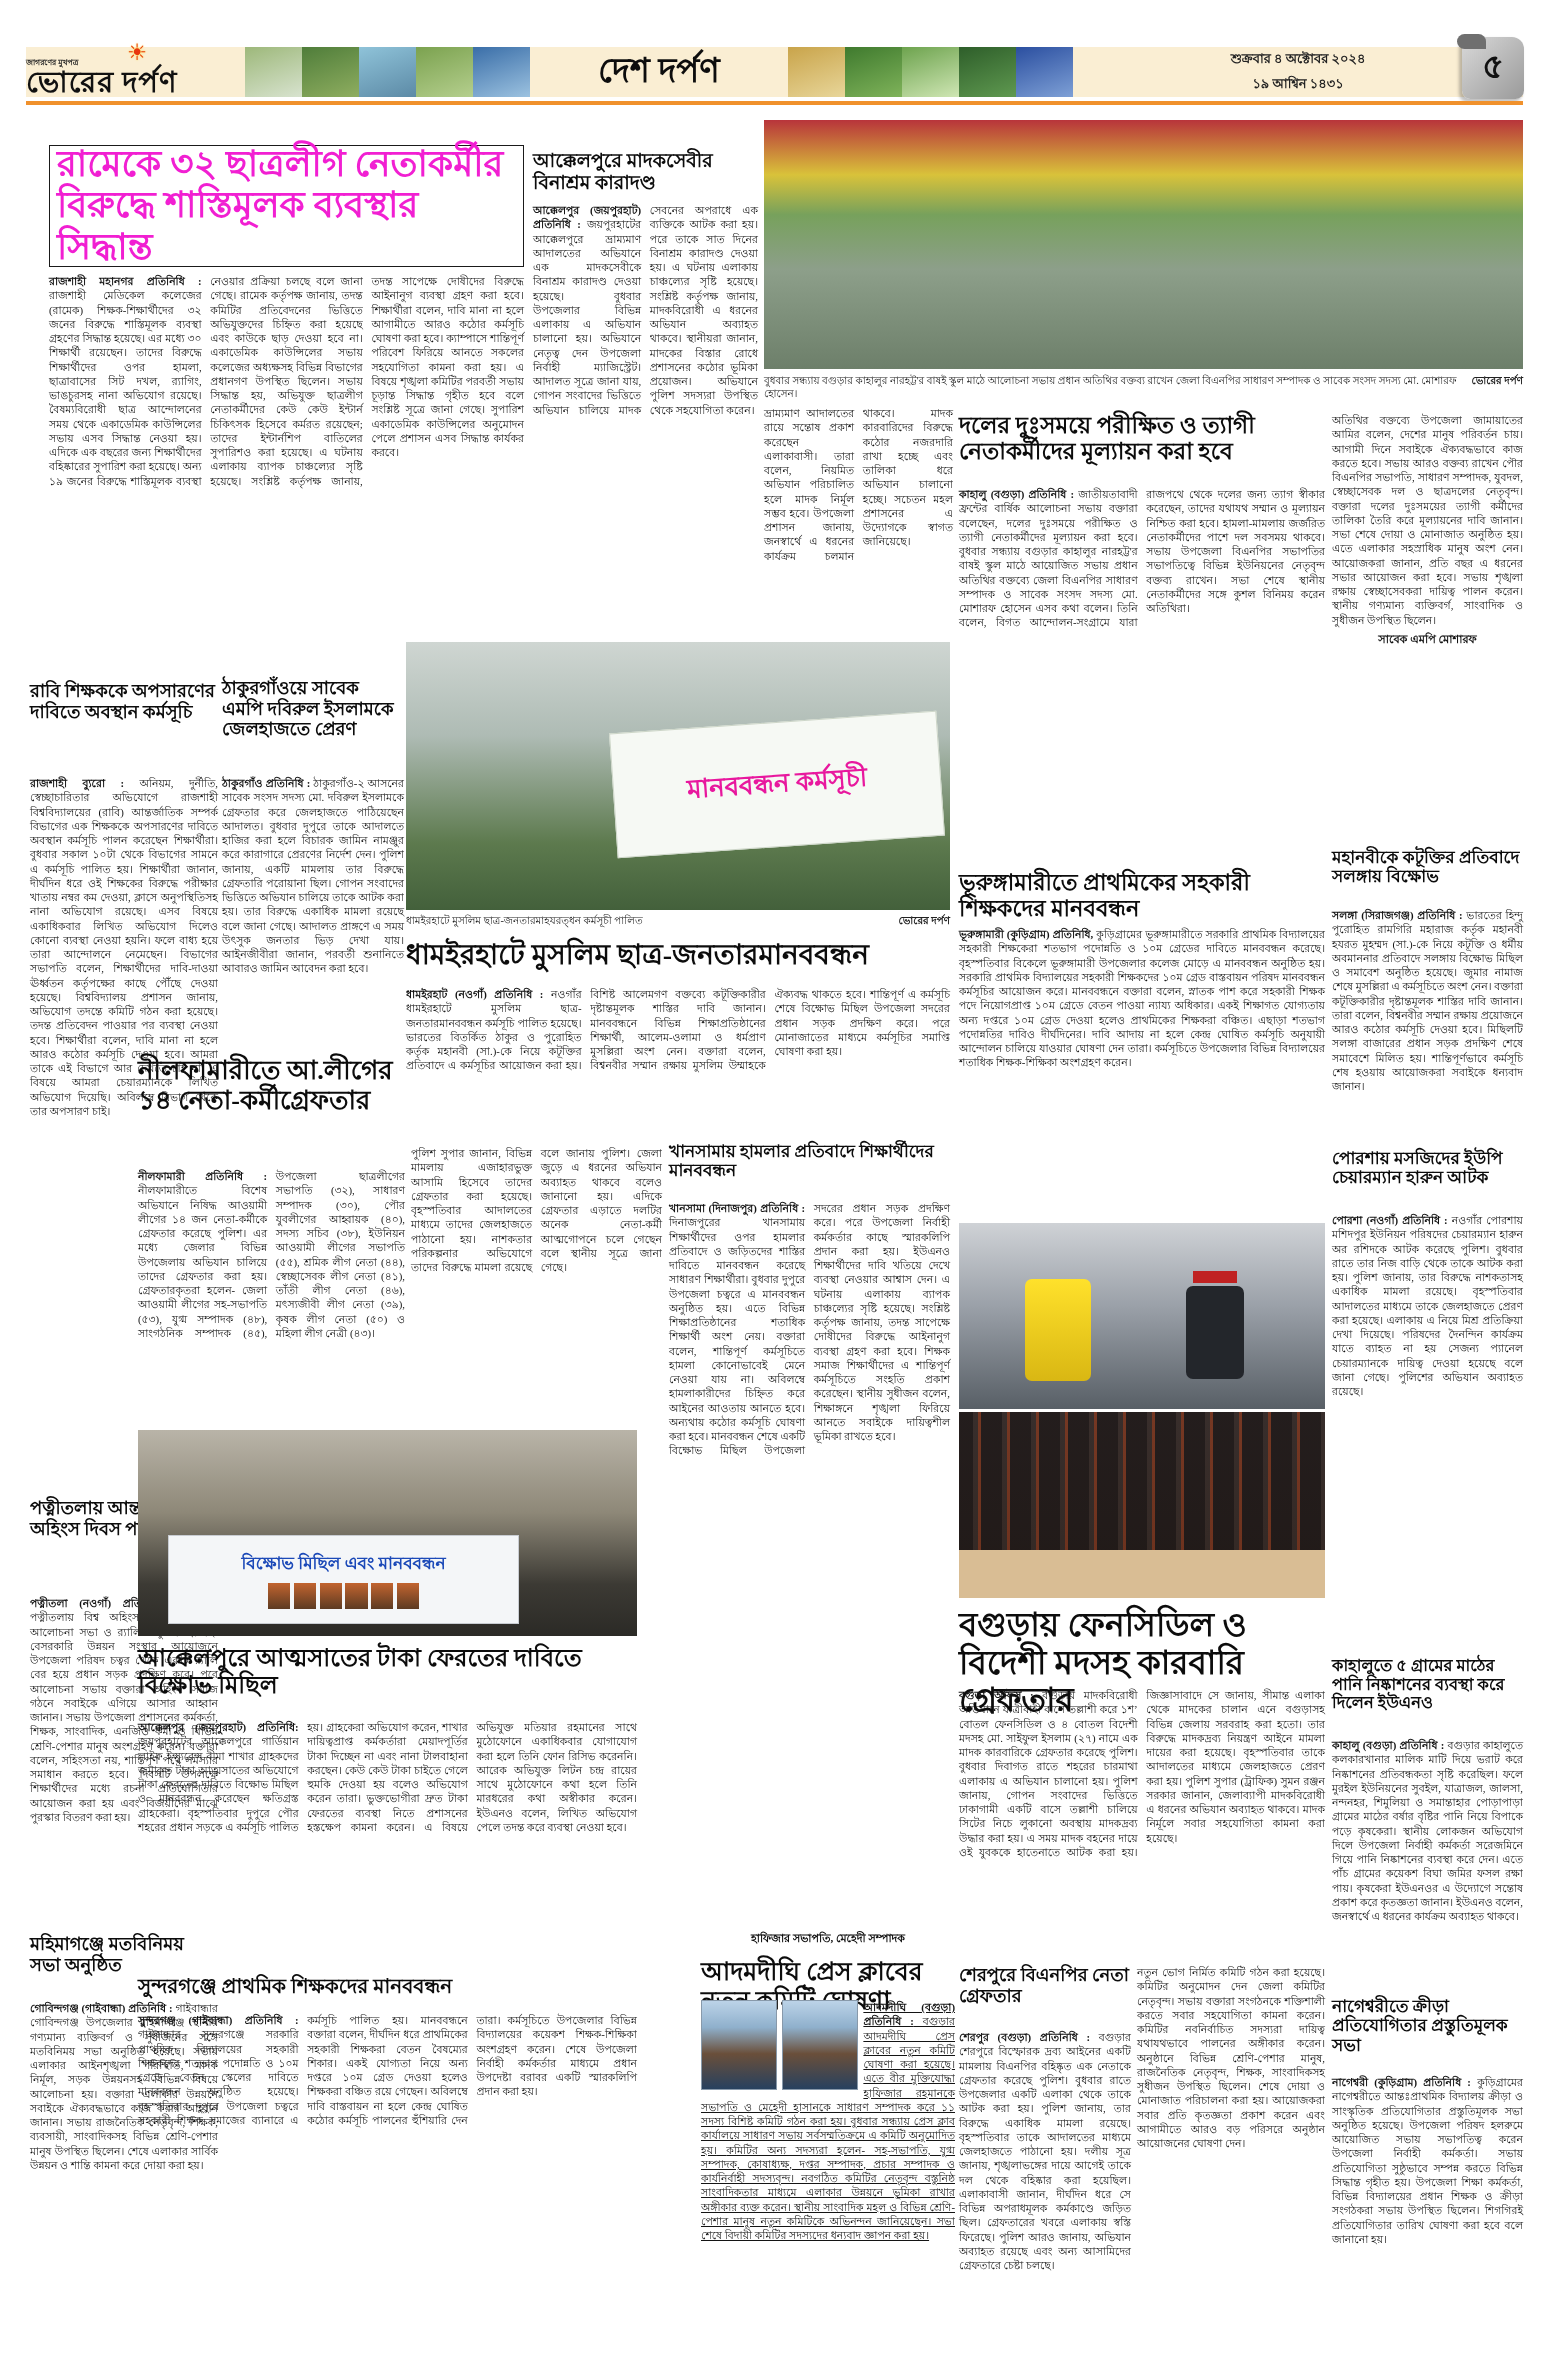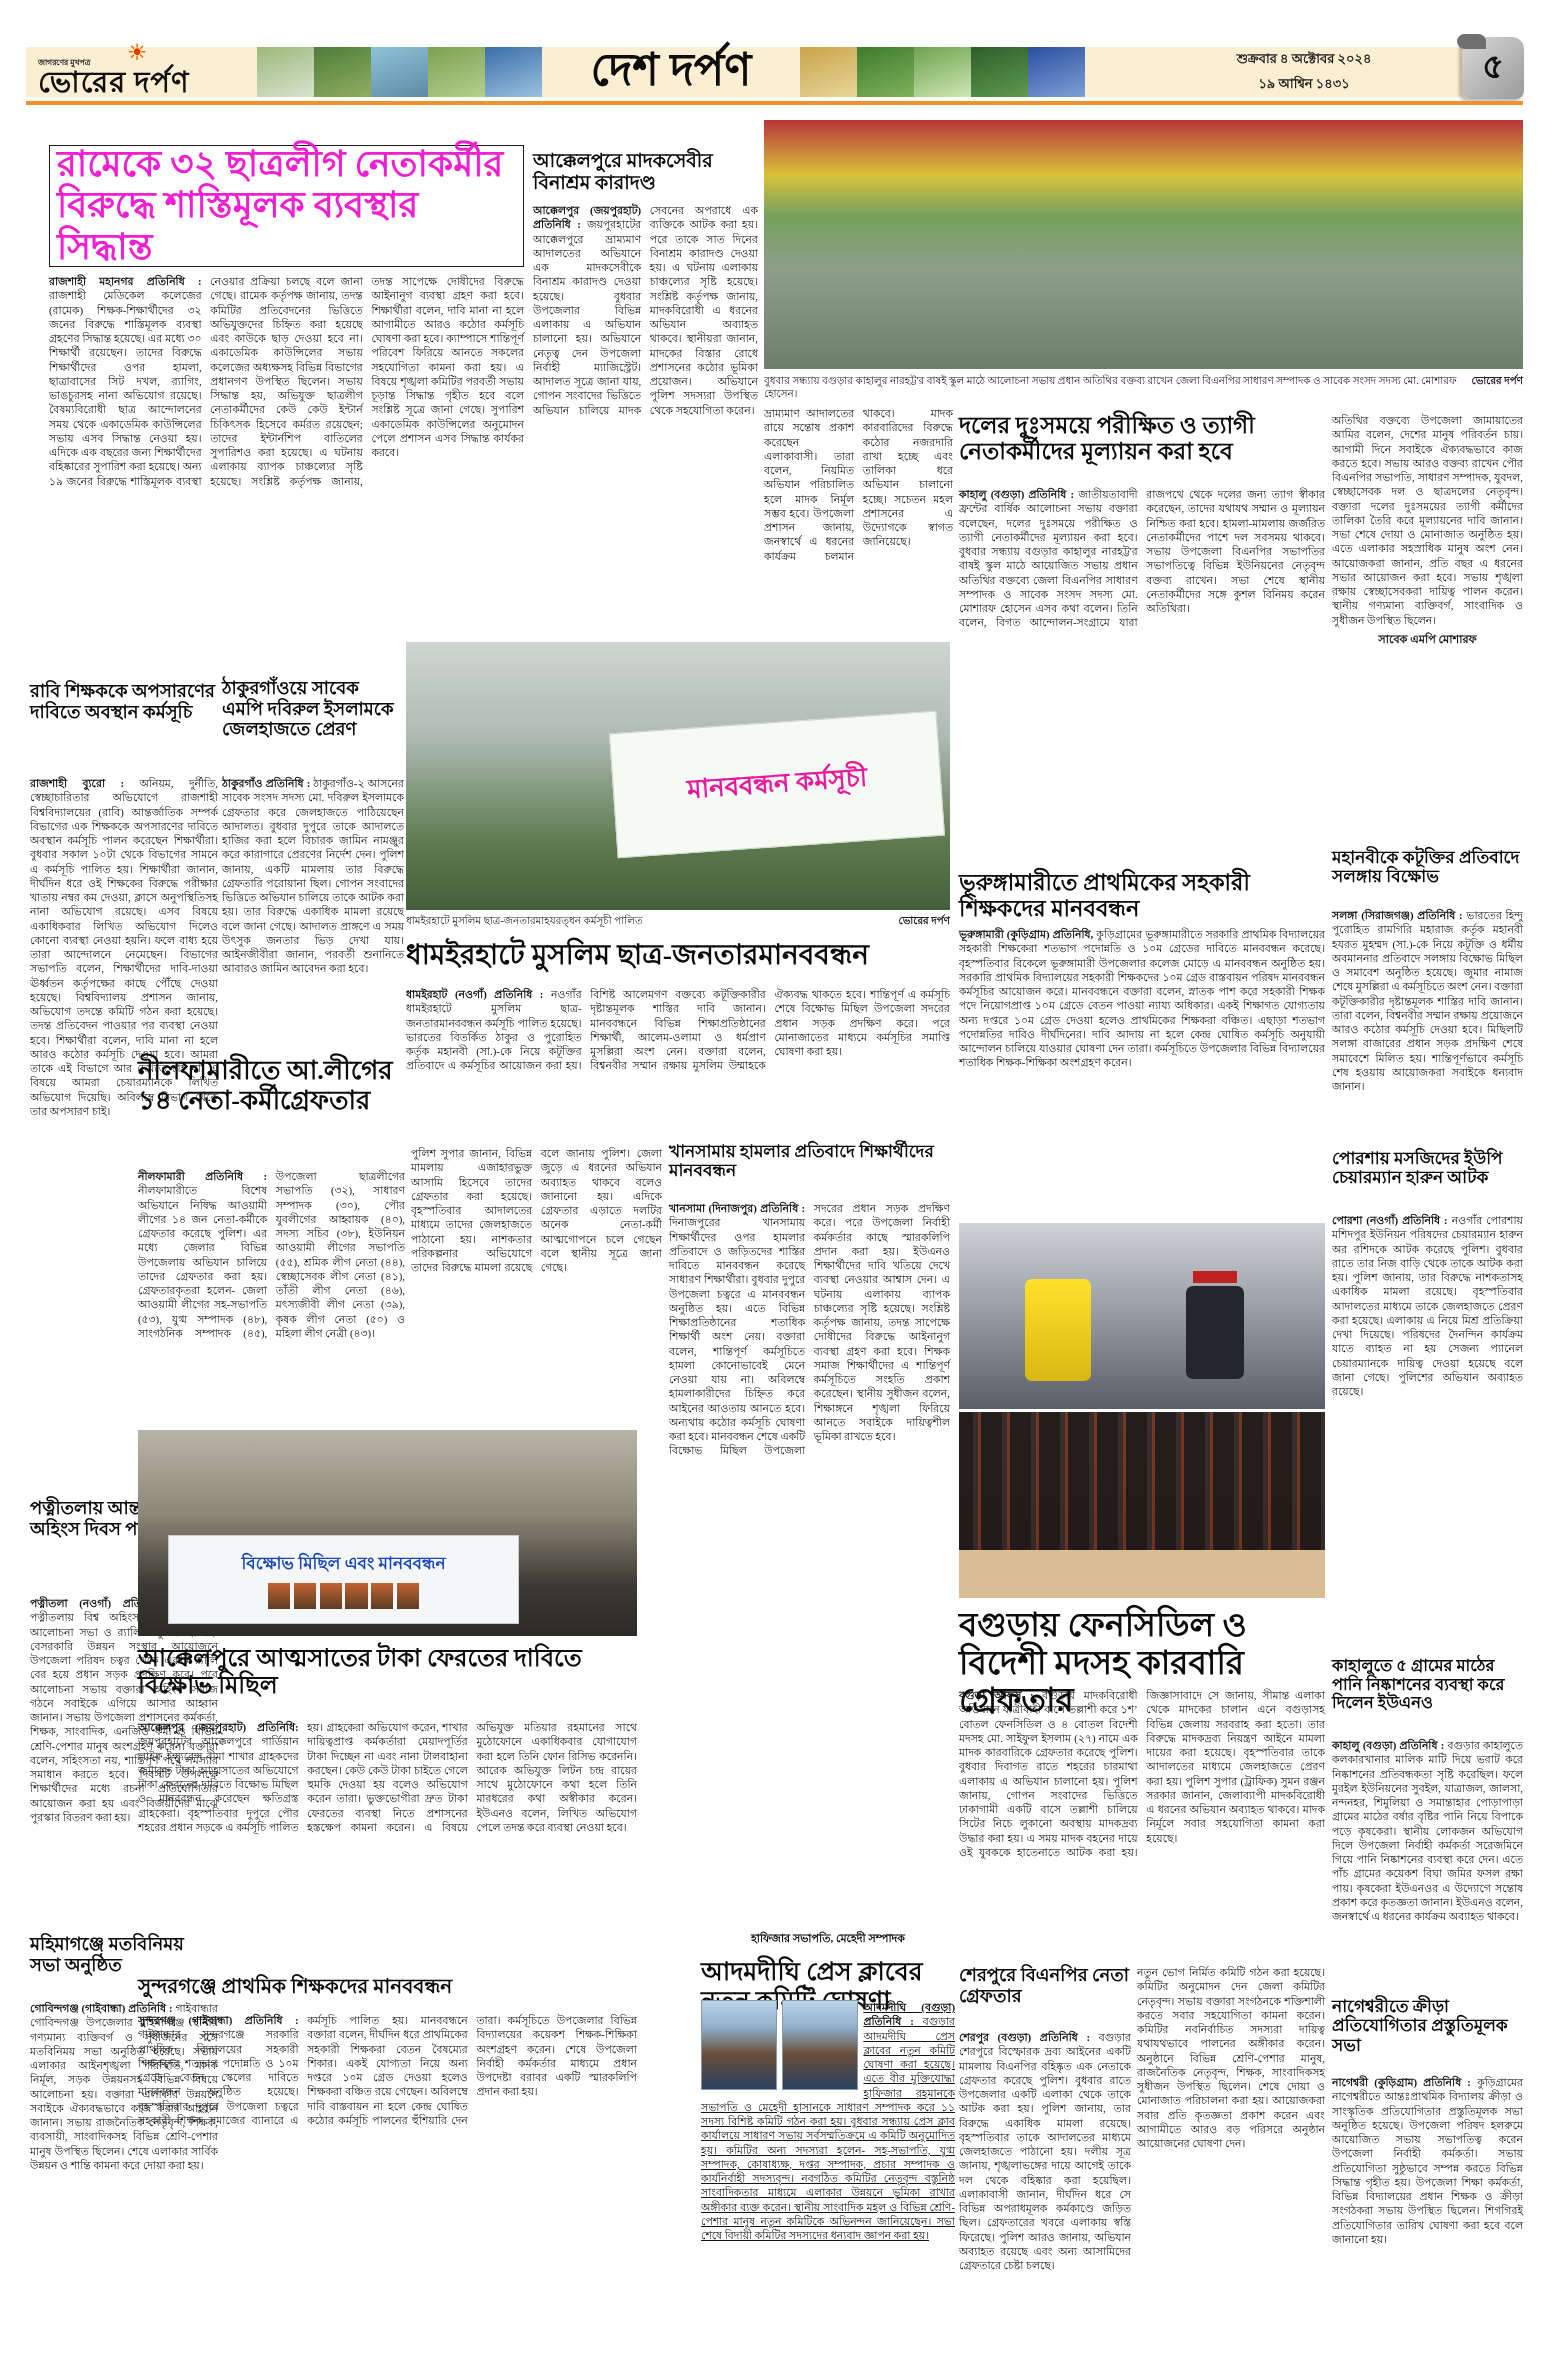--- a/index.html
+++ b/index.html
@@ -1,26 +1,26 @@
 <!DOCTYPE html>
 <html style="font-size:13.8px"><head>
 <meta charset="utf-8">
 <style>
   html,body{margin:0;padding:0;background:#e8e8e8;}
   #page{position:relative;width:1548px;height:2377px;background:#ffffff;margin:0 auto;
         font-family:"Liberation Serif","DejaVu Serif",serif;overflow:hidden;}
   
   .masthead{position:absolute;left:26px;top:47px;width:1497px;height:50px;background:#faeed3;display:flex;align-items:stretch;}
-  .logo-block{position:relative;width:219px;display:flex;flex-direction:column;justify-content:flex-end;padding-left:12px;}
+  .logo-block{position:relative;width:219px;display:flex;flex-direction:column;justify-content:flex-end;}
   .tagline{font-size:7.7px;font-weight:bold;color:#222;line-height:1;}
   .logo-main{font-size:29px;font-weight:bold;color:#111;line-height:1.05;letter-spacing:0.9px;}
   .sun-icon{position:absolute;left:101px;top:-5.2px;font-size:22.4px;color:#e8350f;text-shadow:0 0 1.7px #ffd400;line-height:1;}
   .strip{height:100%;flex:0 0 auto;display:flex;}
   .strip .ph{width:57px;height:100%;}
-  .center-logo{flex:0 0 258px;display:flex;align-items:center;justify-content:center;font-size:45px;font-weight:bold;color:#0d0d0d;}
+  .center-logo{flex:0 0 258px;display:flex;align-items:center;justify-content:center;font-size:34px;font-weight:bold;color:#0d0d0d;}
   .date-block{flex:1;display:flex;flex-direction:column;justify-content:center;align-items:center;font-size:13px;font-weight:bold;color:#222;gap:3.4px;}
   .page-scroll{position:absolute;right:24px;top:37px;width:62px;height:62px;background:linear-gradient(135deg,#d9d9d9,#9a9a9a);border-radius:8.6px 12px 8.6px 8.6px;display:flex;align-items:center;justify-content:center;box-shadow:-2.6px 2.6px 3.4px rgba(0,0,0,.25);}
   .page-scroll:before{content:"";position:absolute;left:-5.2px;top:-3.4px;width:29px;height:15.5px;background:#6f6f6f;border-radius:10.3px 10.3px 0 10.3px;}
   .page-number{font-size:34px;font-weight:bold;color:#111;}
   .orange-rule{position:absolute;left:26px;top:101px;width:1497px;height:4.3px;background:#f0912c;}
   
   .abs{position:absolute;}
   .hl{font-weight:bold;text-align:left;color:#0c0c0c;line-height:1.14;}
   .hl-magenta{color:#f11fd2;}
   .kicker{font-weight:bold;text-align:center;color:#0c0c0c;}

